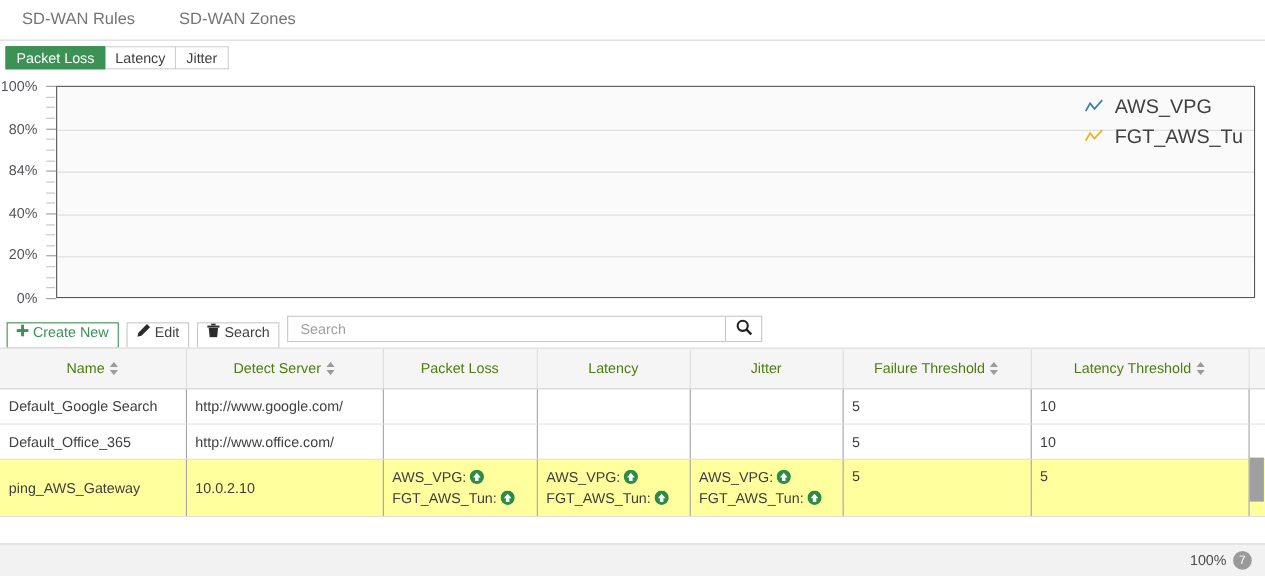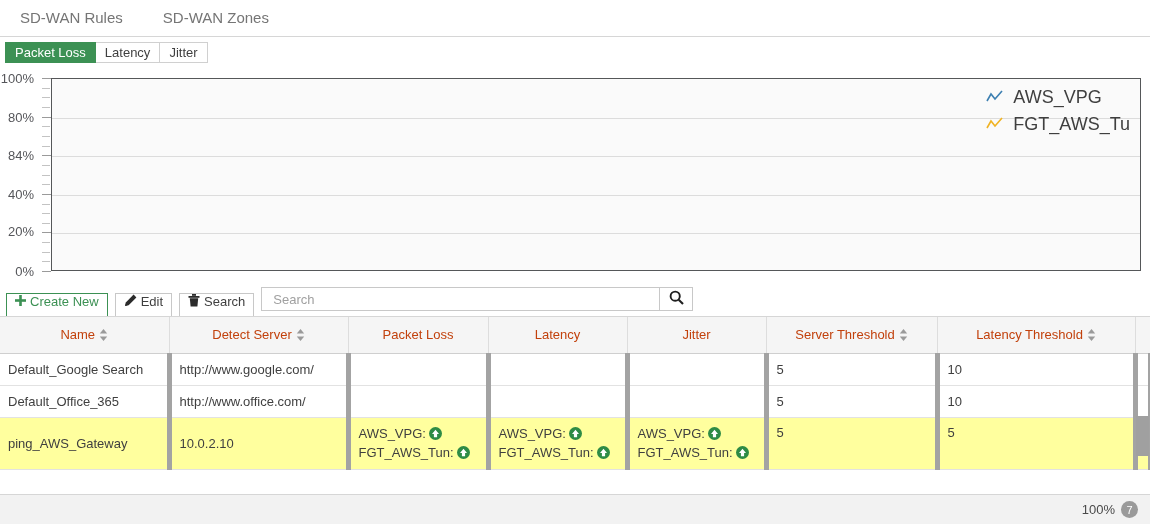--- a/index.html
+++ b/index.html
@@ -157,34 +157,34 @@
   }
   table.grid {
     width: 1150px;
     border-collapse: collapse;
     table-layout: fixed;
     font-size: 13px;
   }
   table.grid th {
     background: #f5f5f5;
     font-weight: normal;
-    color: #c2410c;
+    color: #4d7c0f;
     height: 36px;
     border-right: 1px solid #dddddd;
     border-bottom: 1px solid #cfcfcf;
     text-align: center;
     padding: 0 6px;
     white-space: nowrap;
   }
   table.grid th .th-inner {
     display: inline-flex; align-items: center; gap: 4px; justify-content: center;
   }
   table.grid td {
     height: 32px;
-    border-right: 5px solid #a3a3a3;
+    border-right: 1px solid #a3a3a3;
     border-bottom: 1px solid #e2e2e2;
     padding: 0 8px;
     vertical-align: middle;
     color: #3f3f3f;
     background: #fff;
   }
   tr.selected td { background: #ffff9e; }
   tr.tall td { height: 52px; }
   .cellline { display: flex; align-items: center; gap: 3px; line-height: 19px; white-space: nowrap; }
   .up-icon { display: inline-flex; vertical-align: middle; }
@@ -394,21 +394,21 @@
                 <span>Latency</span>
               </span>
           </th>
           <th>
             <span class="th-inner">
                 <span>Jitter</span>
               </span>
           </th>
           <th>
             <span class="th-inner">
-              <span>Server Threshold</span>
+              <span>Failure Threshold</span>
               <span class="sort-icon">
                 <svg width="9" height="12" viewBox="0 0 9 12">
                     <path d="M4.5 0 L8.2 4.6 H0.8 Z" fill="#9a9a9a"></path>
                     <path d="M4.5 12 L8.2 7.4 H0.8 Z" fill="#9a9a9a"></path>
                   </svg>
               </span>
             </span>
           </th>
           <th>
             <span class="th-inner">

